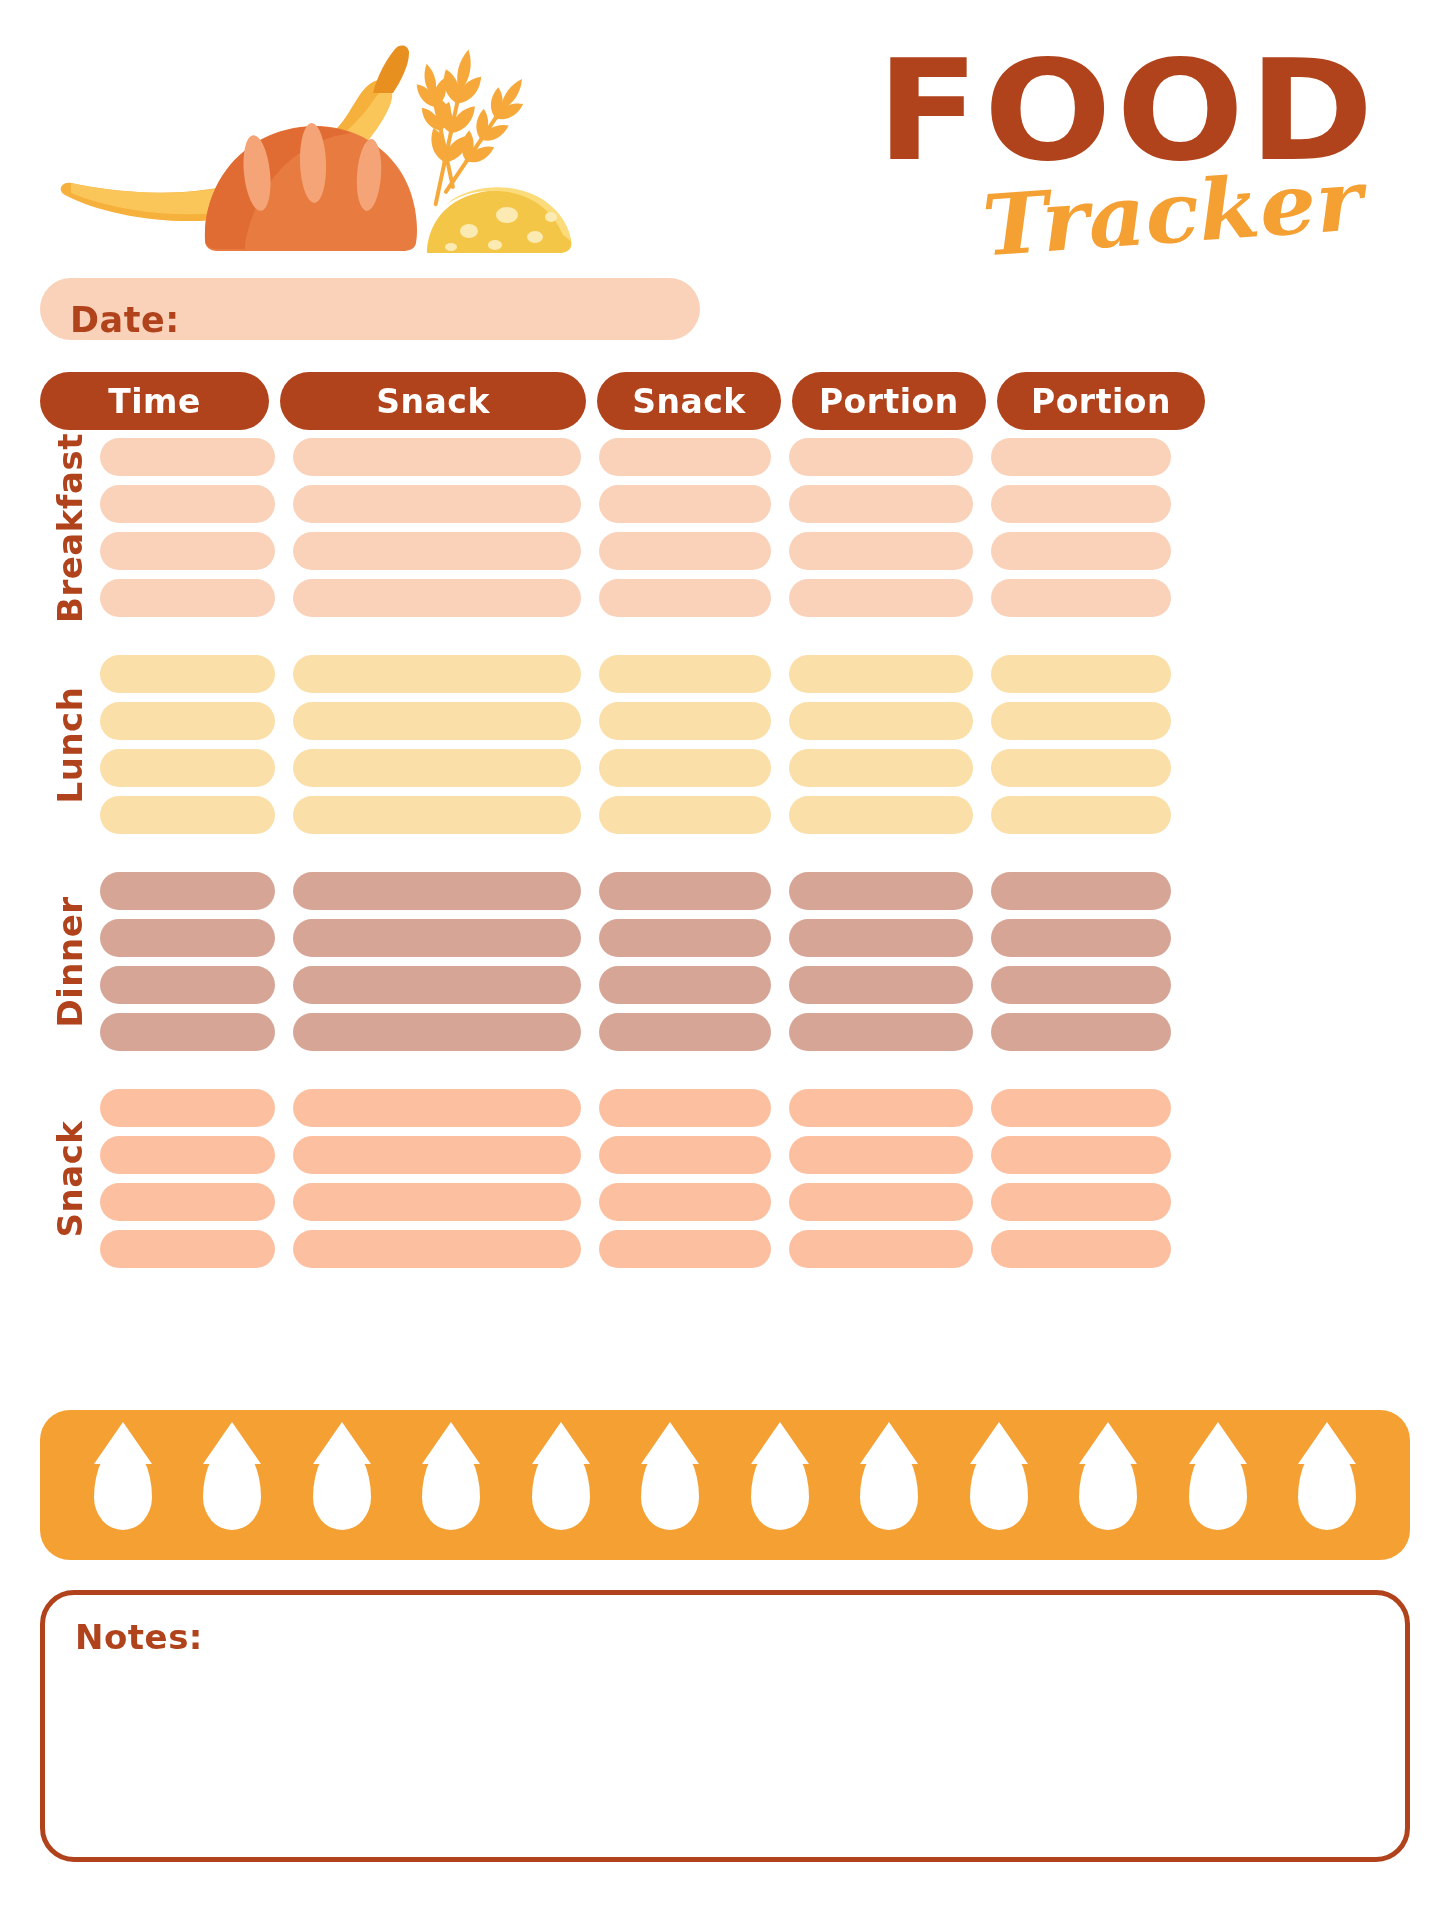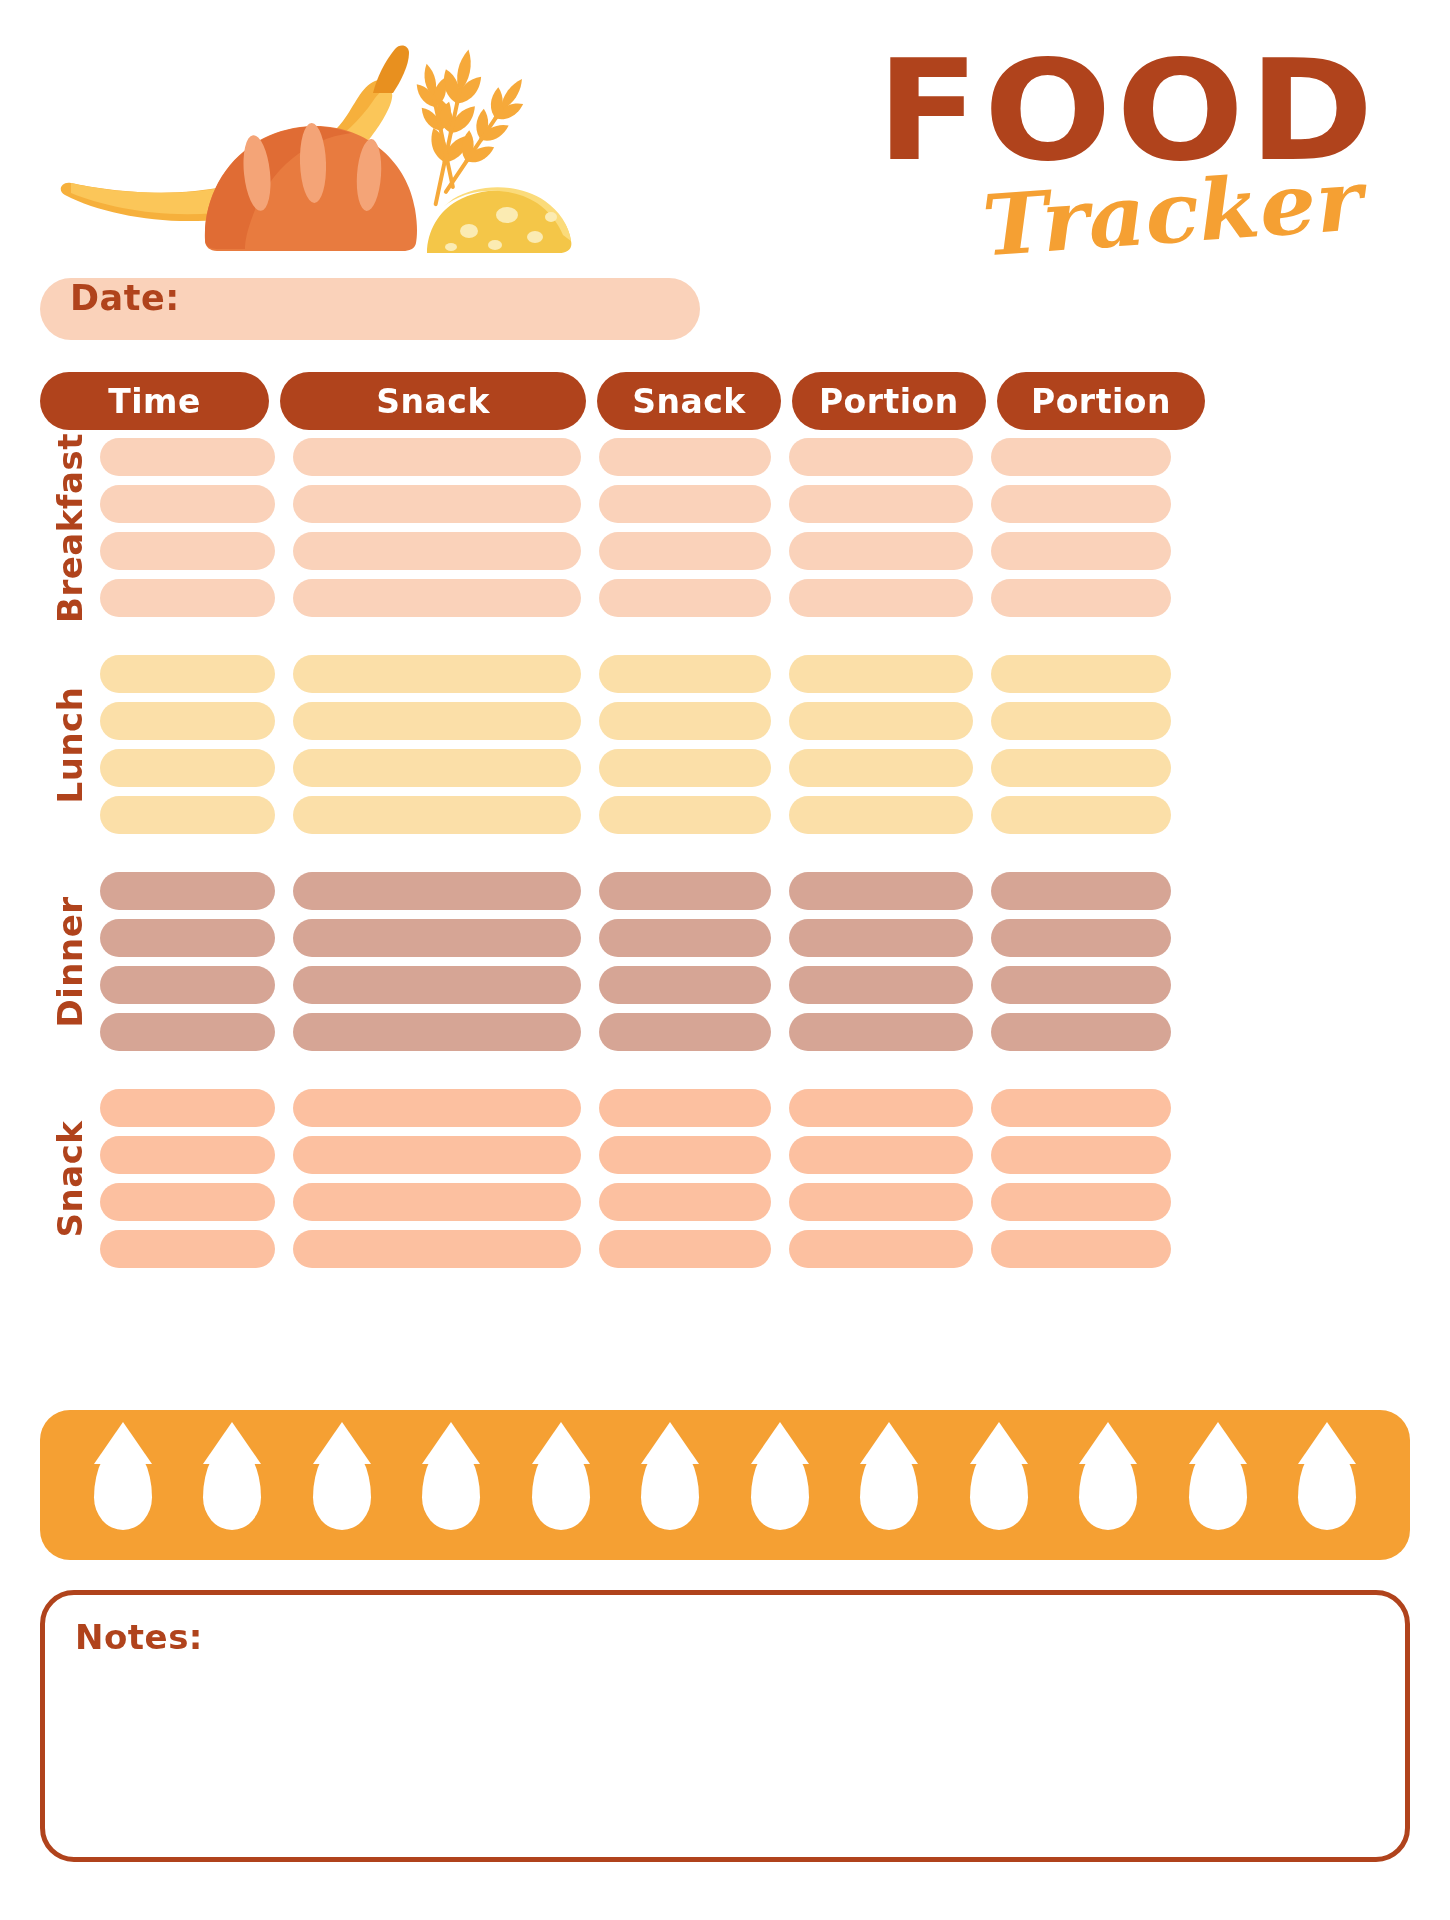--- a/index.html
+++ b/index.html
@@ -73,21 +73,21 @@
   
   .date-bar {
     position: absolute;
     left: 40px;
     top: 278px;
     width: 660px;
     height: 62px;
     background: #FAD2BA;
     border-radius: 31px;
     display: flex;
-    align-items: flex-start;
+    align-items: flex-end;
     padding-left: 30px;
   }
 
   .date-label {
     font-family: "DejaVu Sans", sans-serif;
     font-weight: 700;
     font-size: 35px;
     color: #B0431C;
     letter-spacing: 0.5px;
   }

